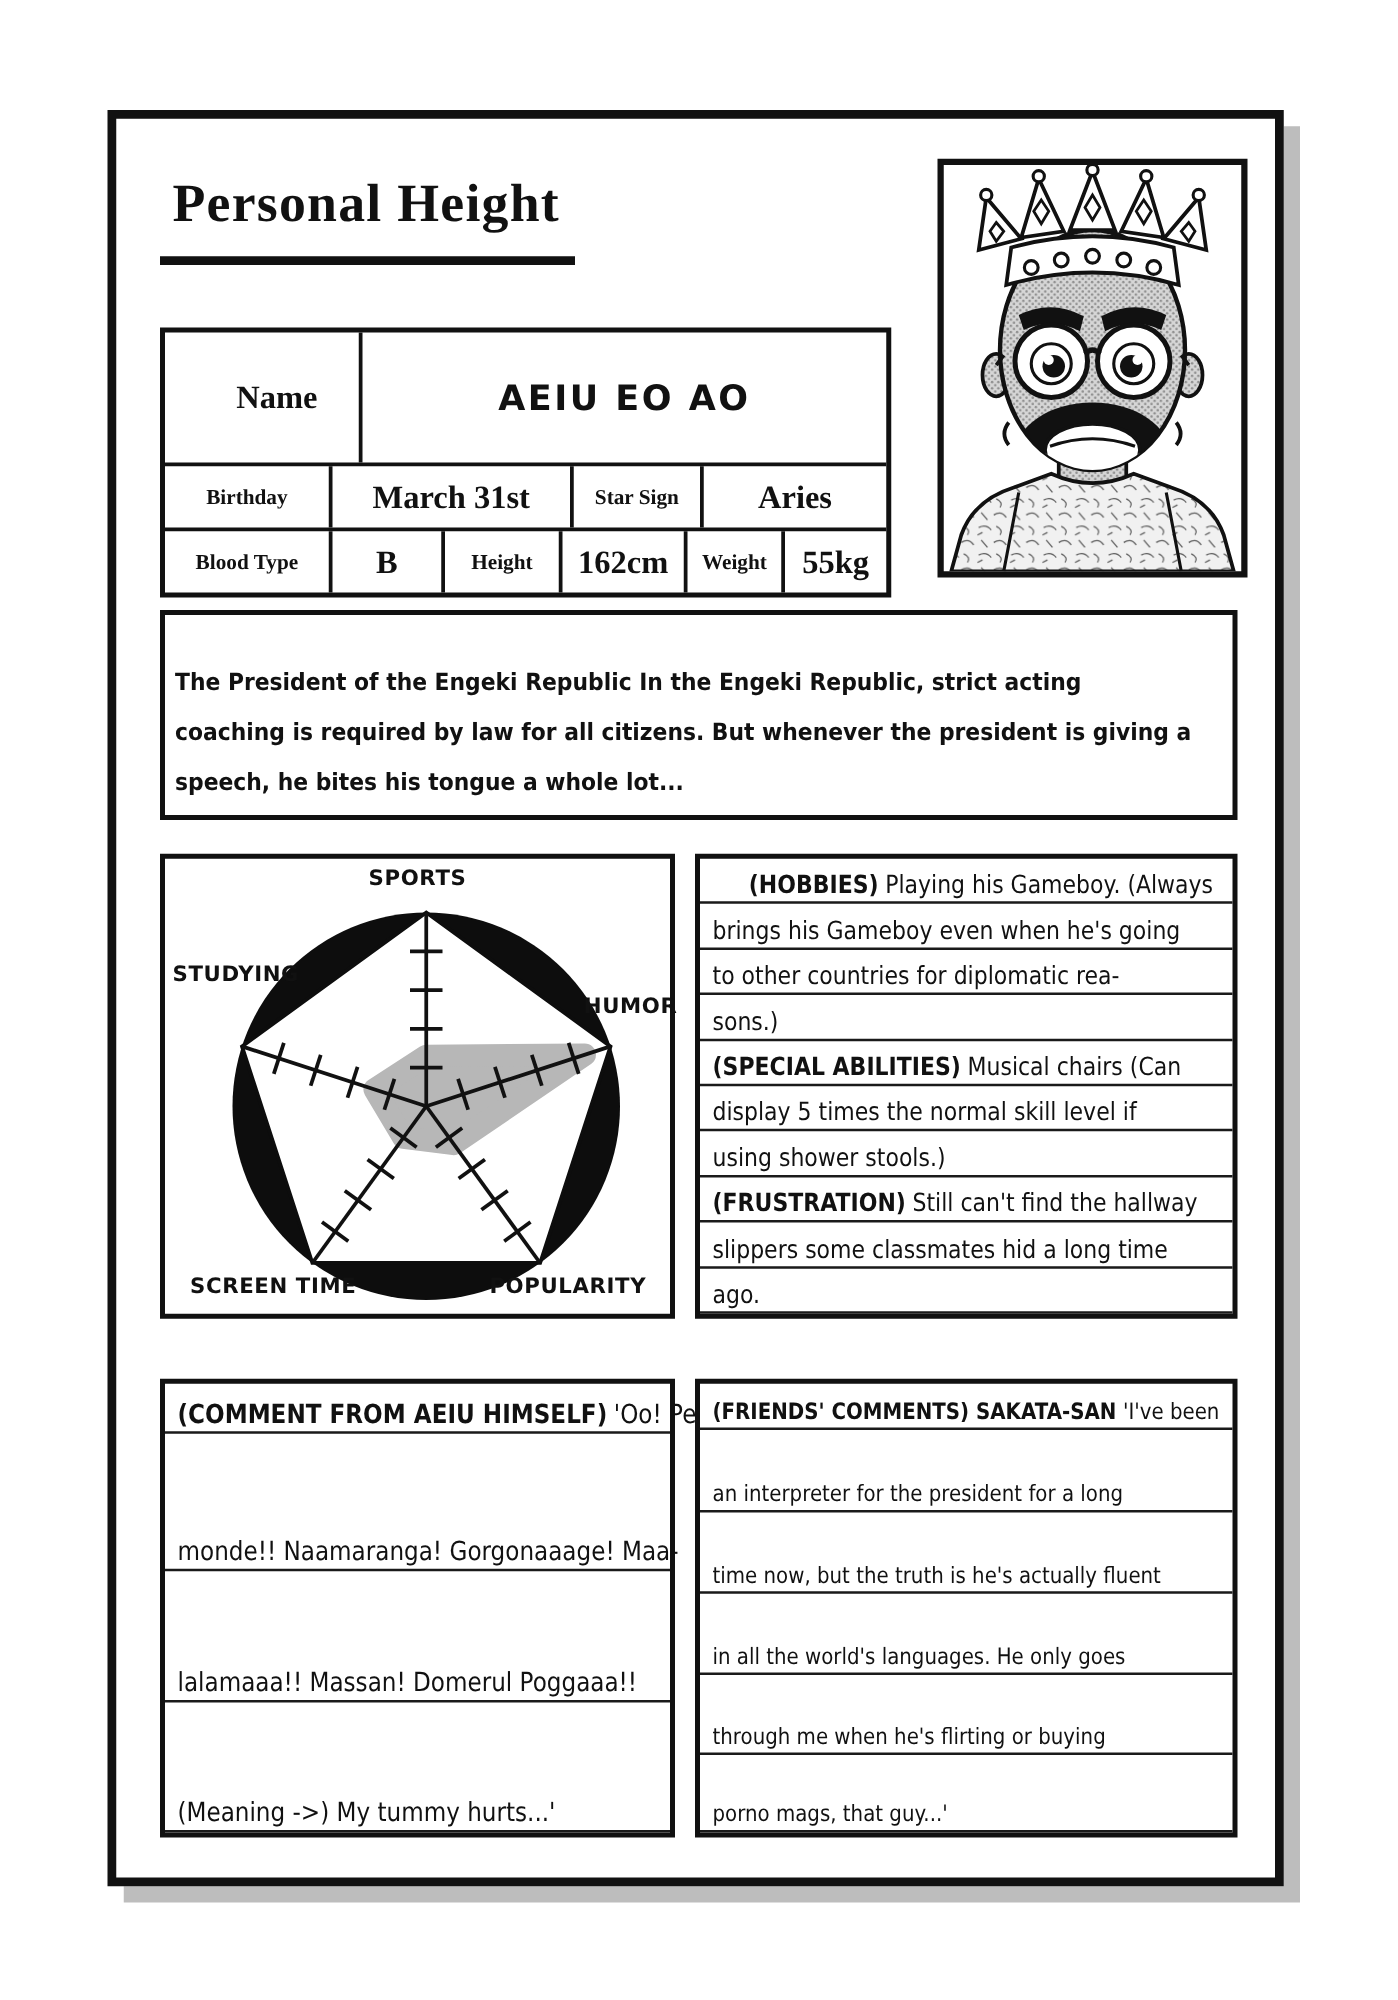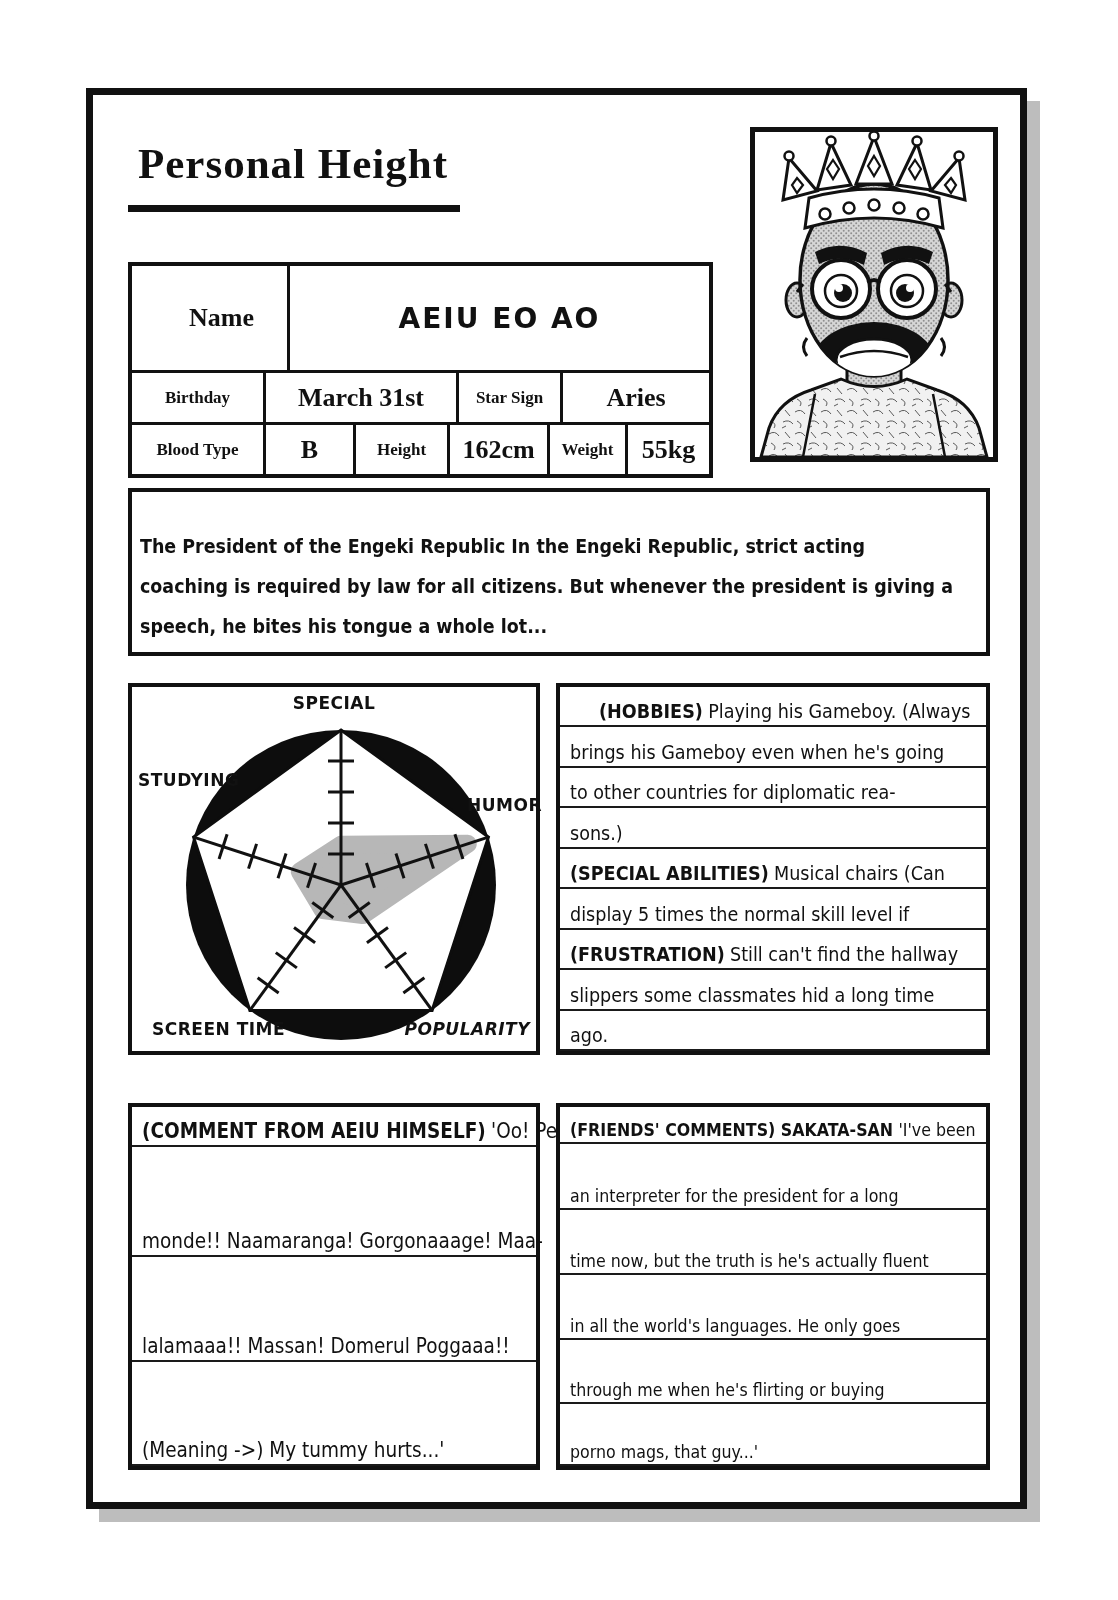--- a/index.html
+++ b/index.html
@@ -35,21 +35,21 @@
   .desc-inner{padding-top:34px;padding-left:8px;font-weight:bold;}
   .desc-line{font-size:19px;line-height:40px;white-space:nowrap;transform:scaleX(0.92);transform-origin:0 50%;}
 
   
   .radar-box{position:absolute;left:35px;top:588px;width:404px;height:364px;border:4px solid #111;}
   .axis-label{position:absolute;font-weight:700;font-size:17px;letter-spacing:0.5px;white-space:nowrap;}
   .al-sports{left:0;right:0;top:6px;text-align:center;}
   .al-studying{left:6px;top:83px;}
   .al-humor{right:-6px;top:108px;}
   .al-screen{left:20px;top:332px;}
-  .al-popularity{right:6px;top:332px;font-style:italic;}
+  .al-popularity{right:19px;top:332px;}
 
   
   .ruled{position:absolute;border:4px solid #111;display:flex;flex-direction:column;background:#fff;}
   .notes-box{left:463px;top:588px;width:426px;height:364px;}
   .comment-left{left:35px;top:1008px;width:404px;height:359px;}
   .comment-right{left:463px;top:1008px;width:426px;height:359px;}
   .hw-line{border-bottom:2.5px solid #1a1a1a;display:flex;align-items:flex-end;
            padding:0 8px 2px 10px;overflow:visible;}
   .hw-inner{display:flex;white-space:nowrap;transform:scaleX(0.88);transform-origin:0 100%;}
   .hw-inner b{font-weight:800;margin-right:6px;}
@@ -194,21 +194,21 @@
           <line x1="201.29587810580767" y1="230.72073510542552" x2="180.261436252059" y2="215.4383185458212" stroke="#111" stroke-width="3"></line>
           <line x1="183.07453528474102" y1="255.8002619310489" x2="162.04009343099236" y2="240.5178453714446" stroke="#111" stroke-width="3"></line>
           <line x1="164.85319246367433" y1="280.8797887566722" x2="143.81875060992567" y2="265.59737219706795" stroke="#111" stroke-width="3"></line>
           <line x1="146.63184964260768" y1="305.95931558229563" x2="125.59740778885903" y2="290.6768990226914" stroke="#111" stroke-width="3"></line>
           <line x1="209" y1="198" x2="61.586239974251185" y2="150.10236587188317" stroke="#111" stroke-width="3"></line>
           <line x1="175.50002706797594" y1="200.78420788621364" x2="183.53446892172454" y2="176.05673846253964" stroke="#111" stroke-width="3"></line>
           <line x1="146.01727506282617" y1="191.20468106059027" x2="154.05171691657478" y2="166.47721163691628" stroke="#111" stroke-width="3"></line>
           <line x1="116.5345230576764" y1="181.6251542349669" x2="124.56896491142503" y2="156.89768481129292" stroke="#111" stroke-width="3"></line>
           <line x1="87.05177105252663" y1="172.04562740934352" x2="95.08621290627526" y2="147.31815798566953" stroke="#111" stroke-width="3"></line>
         </svg>
-      <div class="axis-label al-sports">SPECIAL</div>
+      <div class="axis-label al-sports">SPORTS</div>
       <div class="axis-label al-humor">HUMOR</div>
       <div class="axis-label al-popularity">POPULARITY</div>
       <div class="axis-label al-screen">SCREEN TIME</div>
       <div class="axis-label al-studying">STUDYING</div>
     </div>
 
     <div class="ruled notes-box">
         <div class="hw-line" style="flex: 1 1 0%; padding-left: 39px;">
           <div class="hw-inner">
             <b>(HOBBIES)</b>
@@ -236,20 +236,25 @@
             <span>Musical chairs (Can</span>
           </div>
         </div>
         <div class="hw-line" style="flex: 1 1 0%;">
           <div class="hw-inner">
             <span>display 5 times the normal skill level if</span>
           </div>
         </div>
         <div class="hw-line" style="flex: 1 1 0%;">
           <div class="hw-inner">
+            <span>using shower stools.)</span>
+          </div>
+        </div>
+        <div class="hw-line" style="flex: 1 1 0%;">
+          <div class="hw-inner">
             <b>(FRUSTRATION)</b>
             <span> Still can't find the hallway</span>
           </div>
         </div>
         <div class="hw-line" style="flex: 1 1 0%;">
           <div class="hw-inner">
             <span>slippers some classmates hid a long time</span>
           </div>
         </div>
         <div class="hw-line" style="flex: 1 1 0%;">

